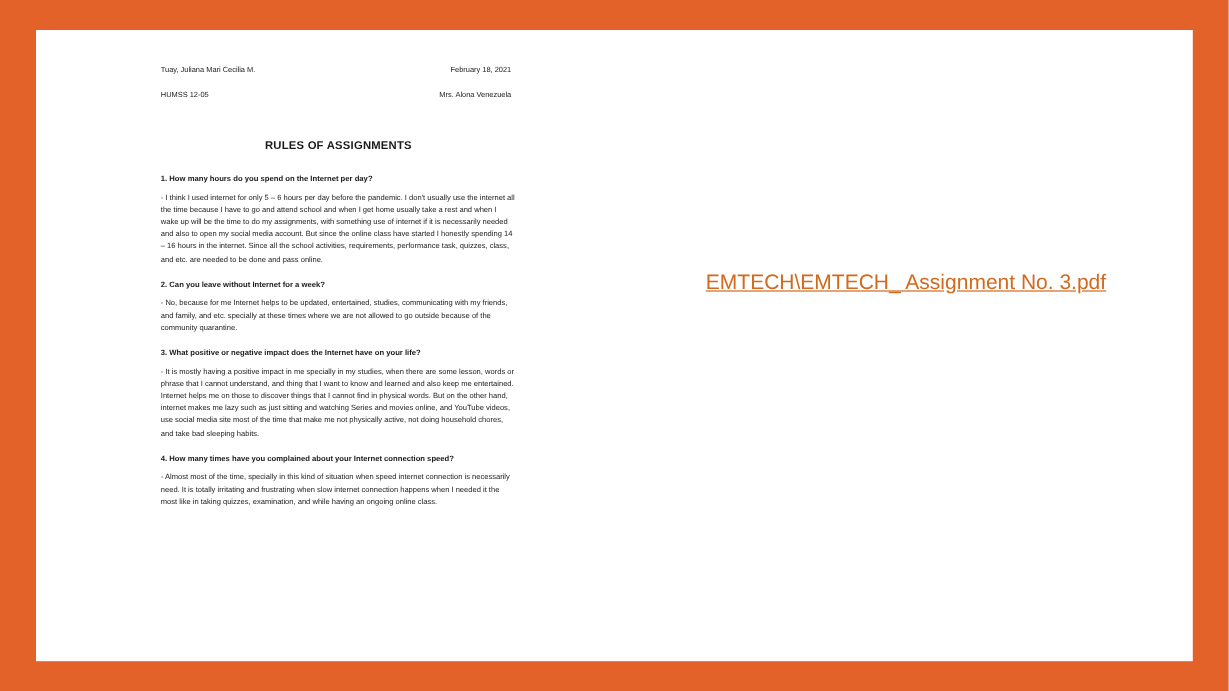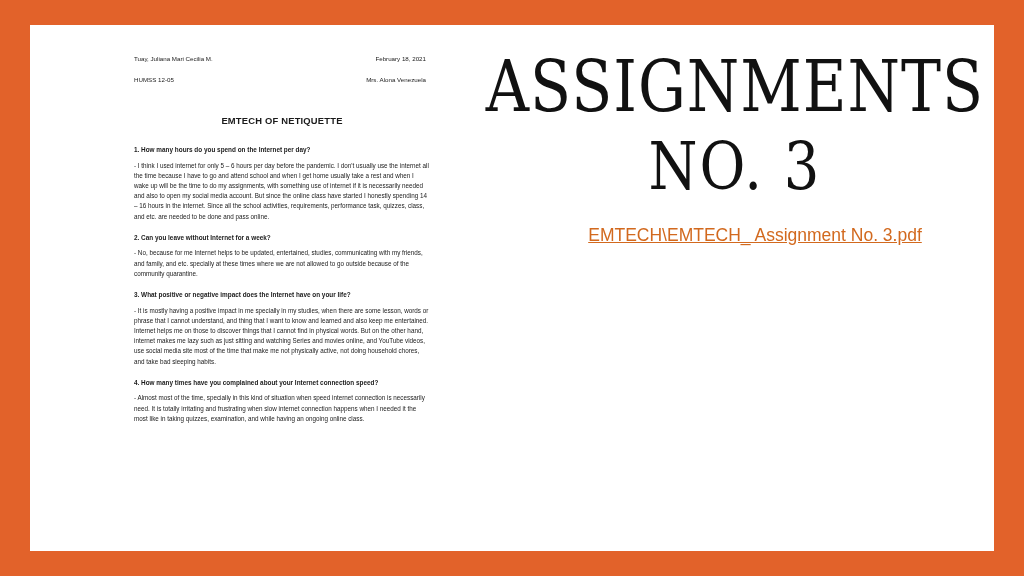--- a/index.html
+++ b/index.html
@@ -129,38 +129,32 @@
         <div class="row">
           <span class="left">Tuay, Juliana Mari Cecilia M.</span>
           <span class="right">February 18, 2021</span>
         </div>
         <div class="row">
           <span class="left">HUMSS 12-05</span>
           <span class="right">Mrs. Alona Venezuela</span>
         </div>
       </div>
 
-      <div class="doc-title">EMTECH OF NETIQUETTE</div>
+      <div class="doc-title">RULES OF ASSIGNMENTS</div>
 
       <p class="q">1.  How many hours do you spend on the Internet per day?</p>
       <p class="a">- I think I used internet for only 5 – 6 hours per day before the pandemic. I don't usually use the internet all the time because I have to go and attend school and when I get home usually take a rest and when I wake up will be the time to do my assignments, with something use of internet if it is necessarily needed and also to open my social media account. But since the online class have started I honestly spending 14 – 16 hours in the internet.  Since all the school activities, requirements, performance task, quizzes, class, and etc. are needed to be done and pass online.</p>
 
       <p class="q">2.  Can you leave without Internet for a week?</p>
       <p class="a">- No, because for me Internet helps to be updated, entertained, studies, communicating with my friends, and family, and etc. specially at these times where we are not allowed to go outside because of the community quarantine.</p>
 
       <p class="q">3.  What positive or negative impact does the Internet have on your life?</p>
       <p class="a">- It is mostly having a positive impact in me specially in my studies, when there are some lesson, words or phrase that I cannot understand, and thing that I want to know and learned and also keep me entertained. Internet helps me on those to discover things that I cannot find in physical words. But on the other hand, internet makes me lazy such as just sitting and watching Series and movies online, and YouTube videos, use social media site most of the time that make me not physically active, not doing household chores, and take bad sleeping habits.</p>
 
       <p class="q">4.  How many times have you complained about your Internet connection speed?</p>
       <p class="a">- Almost most of the time, specially in this kind of situation when speed internet connection is necessarily need. It is totally irritating and frustrating when slow internet connection happens when I needed it the most like in taking quizzes, examination, and while having an ongoing online class.</p>
     </div>
 
-    <div class="title-wrap">
-      <h1 class="big-title">
-        <span>ASSIGNMENTS</span>
-        <span class="line2">No. 3</span>
-      </h1>
-    </div>
 
     <a class="file-link" href="#">EMTECH\EMTECH_ Assignment No. 3.pdf</a>
 
   </div>
 </div>
 
 </body></html>

